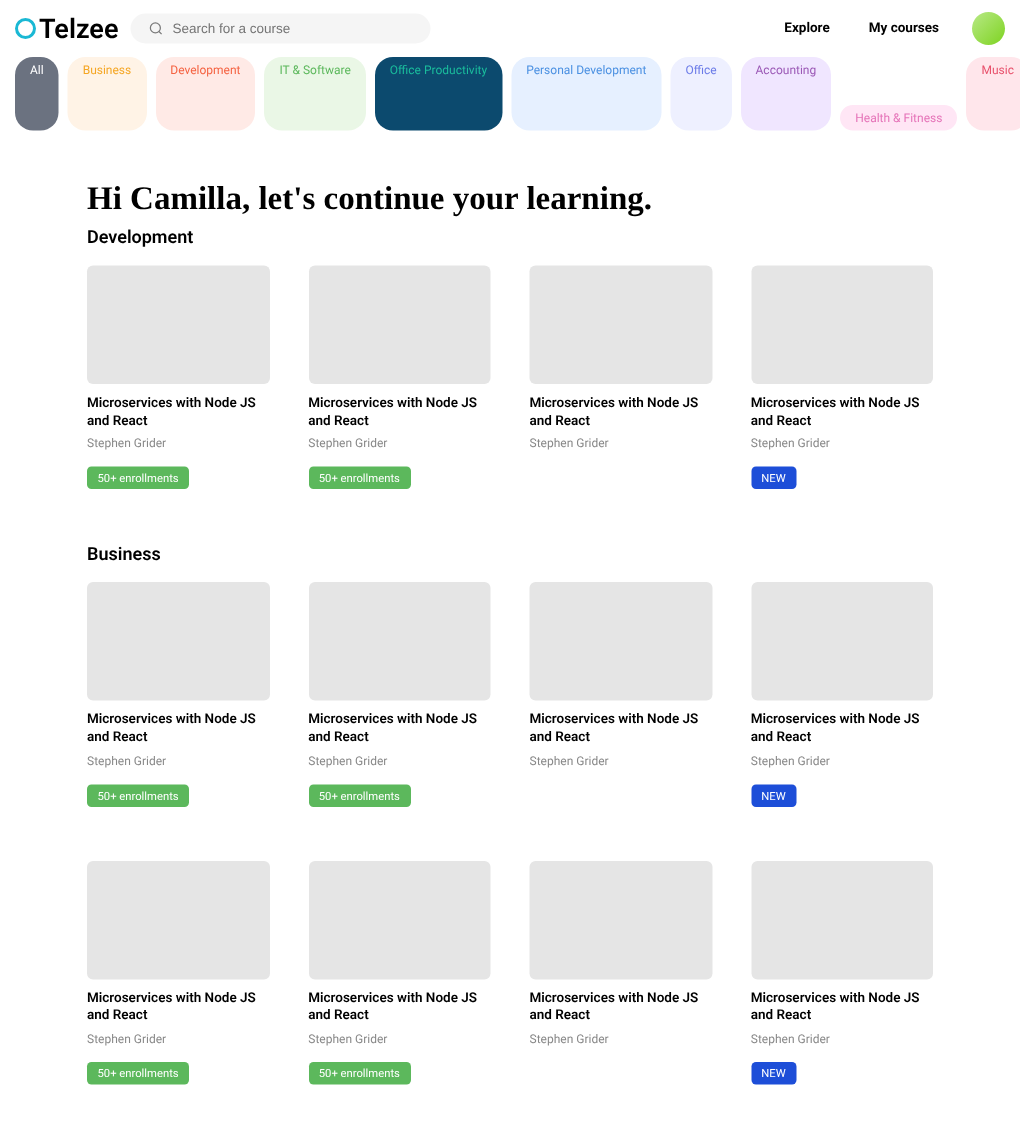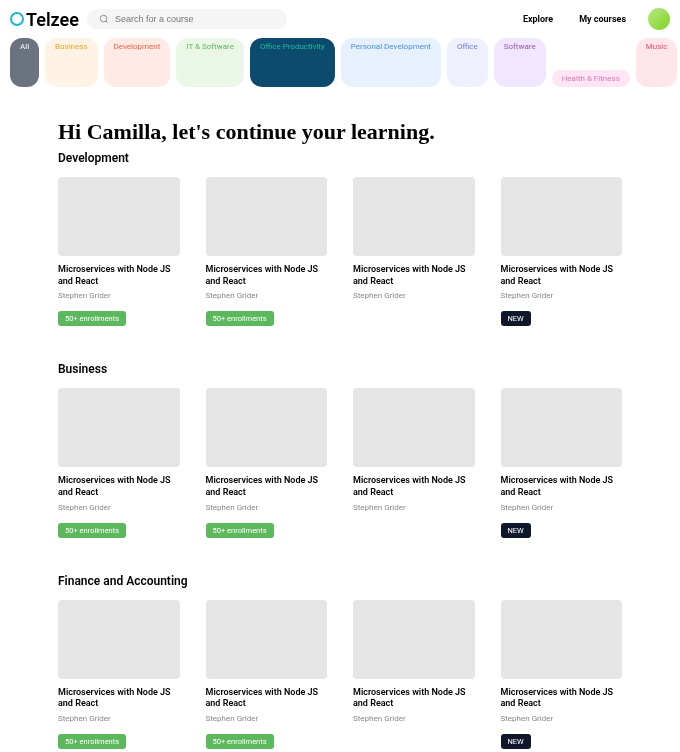--- a/index.html
+++ b/index.html
@@ -20,21 +20,21 @@
 .greeting{font-family:Georgia,serif;font-size:22px;font-weight:600;margin-bottom:6px}
 .subtitle{font-size:9px;color:#888;margin-bottom:28px}
 .section-title{font-size:12px;font-weight:600;margin-bottom:12px}
 .grid{display:grid;grid-template-columns:repeat(4,1fr);gap:26px;margin-bottom:36px}
 .card{cursor:pointer}
 .thumb{width:100%;height:79px;background:#e5e5e5;border-radius:4px;margin-bottom:8px}
 .card-title{font-size:9px;font-weight:600;line-height:1.3;margin-bottom:4px}
 .card-author{font-size:8px;color:#888;margin-bottom:6px}
 .badge{display:inline-block;font-size:7.5px;padding:3px 7px;border-radius:3px;color:#fff}
 .badge-green{background:#5cb85c}
-.badge-orange{background:#0f172a}
+.badge-orange{background:#1d4ed8}
 </style>
 </head>
 <body>
 
 <div class="header">
   <div class="logo">
     <span class="logo-icon"></span>
     <span>Telzee</span>
   </div>
   <div class="search">
@@ -51,21 +51,21 @@
 </div>
 
 <div class="filters" id="filters">
     <span class="chip chip-all" style="background: rgb(107, 114, 128); color: rgb(255, 255, 255);">All</span>
     <span class="chip" style="background: rgb(255, 243, 230); color: rgb(245, 166, 35);">Business</span>
     <span class="chip" style="background: rgb(255, 234, 230); color: rgb(245, 99, 66);">Development</span>
     <span class="chip" style="background: rgb(234, 247, 230); color: rgb(92, 184, 92);">IT &amp; Software</span>
     <span class="chip" style="background: #0c4a6e; color: rgb(26, 188, 156);">Office Productivity</span>
     <span class="chip" style="background: rgb(230, 240, 255); color: rgb(74, 144, 226);">Personal Development</span>
     <span class="chip" style="background: rgb(238, 240, 255); color: rgb(107, 123, 232);">Office</span>
-    <span class="chip" style="background: rgb(240, 230, 255); color: rgb(155, 89, 182);">Software</span>
+    <span class="chip" style="background: rgb(240, 230, 255); color: rgb(155, 89, 182);">Accounting</span>
     <span class="chip" style="background: rgb(255, 230, 245); color: rgb(229, 115, 184); margin-top: 32px;">Health &amp; Fitness</span>
     <span class="chip" style="background: rgb(255, 230, 235); color: rgb(232, 80, 107);">Music</span>
   </div>
 
 <div class="content">
   <h1 class="greeting">Hi Camilla, let's continue your learning.</h1>
   <div id="sections">
       <h2 class="section-title">Development</h2>
       <div class="grid">
         <div class="card"><div class="thumb"></div><div class="card-title">Microservices with Node JS and React</div><div class="card-author">Stephen Grider</div><span class="badge badge-green">50+ enrollments</span></div>
@@ -81,21 +81,20 @@
       <div class="grid">
         <div class="card"><div class="thumb"></div><div class="card-title">Microservices with Node JS and React</div><div class="card-author">Stephen Grider</div><span class="badge badge-green">50+ enrollments</span></div>
         <div class="card"><div class="thumb"></div><div class="card-title">Microservices with Node JS and React</div><div class="card-author">Stephen Grider</div><span class="badge badge-green">50+ enrollments</span></div>
         <div class="card">
           <div class="thumb"></div>
           <div class="card-title">Microservices with Node JS and React</div>
           <div class="card-author">Stephen Grider</div>
         </div>
         <div class="card"><div class="thumb"></div><div class="card-title">Microservices with Node JS and React</div><div class="card-author">Stephen Grider</div><span class="badge badge-orange">NEW</span></div>
       </div>
-      <h2 class="section-title">Finance and Accounting</h2>
       <div class="grid">
         <div class="card"><div class="thumb"></div><div class="card-title">Microservices with Node JS and React</div><div class="card-author">Stephen Grider</div><span class="badge badge-green">50+ enrollments</span></div>
         <div class="card"><div class="thumb"></div><div class="card-title">Microservices with Node JS and React</div><div class="card-author">Stephen Grider</div><span class="badge badge-green">50+ enrollments</span></div>
         <div class="card">
           <div class="thumb"></div>
           <div class="card-title">Microservices with Node JS and React</div>
           <div class="card-author">Stephen Grider</div>
         </div>
         <div class="card"><div class="thumb"></div><div class="card-title">Microservices with Node JS and React</div><div class="card-author">Stephen Grider</div><span class="badge badge-orange">NEW</span></div>
       </div>

